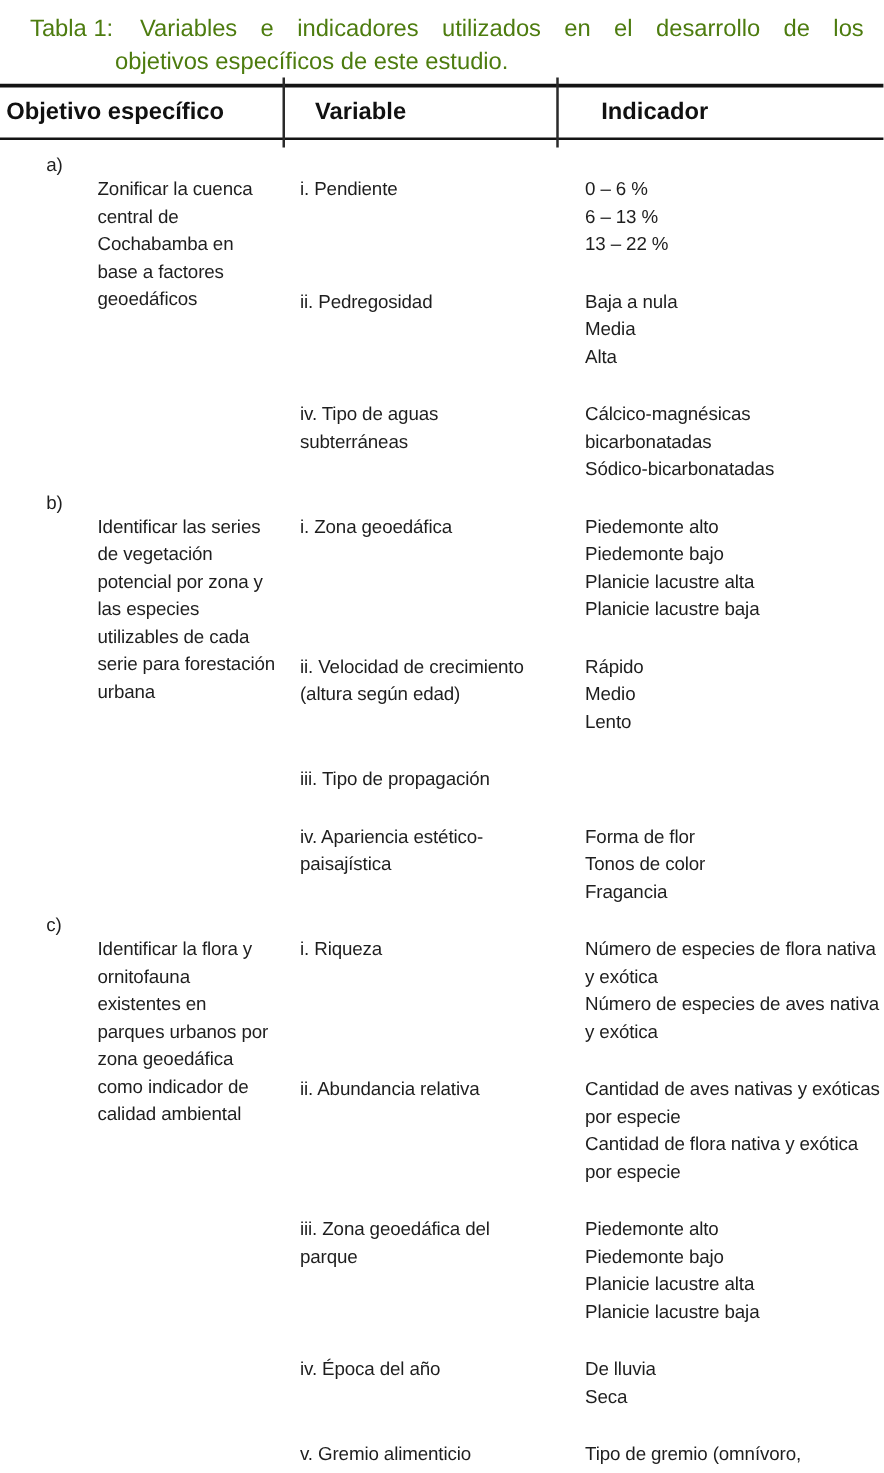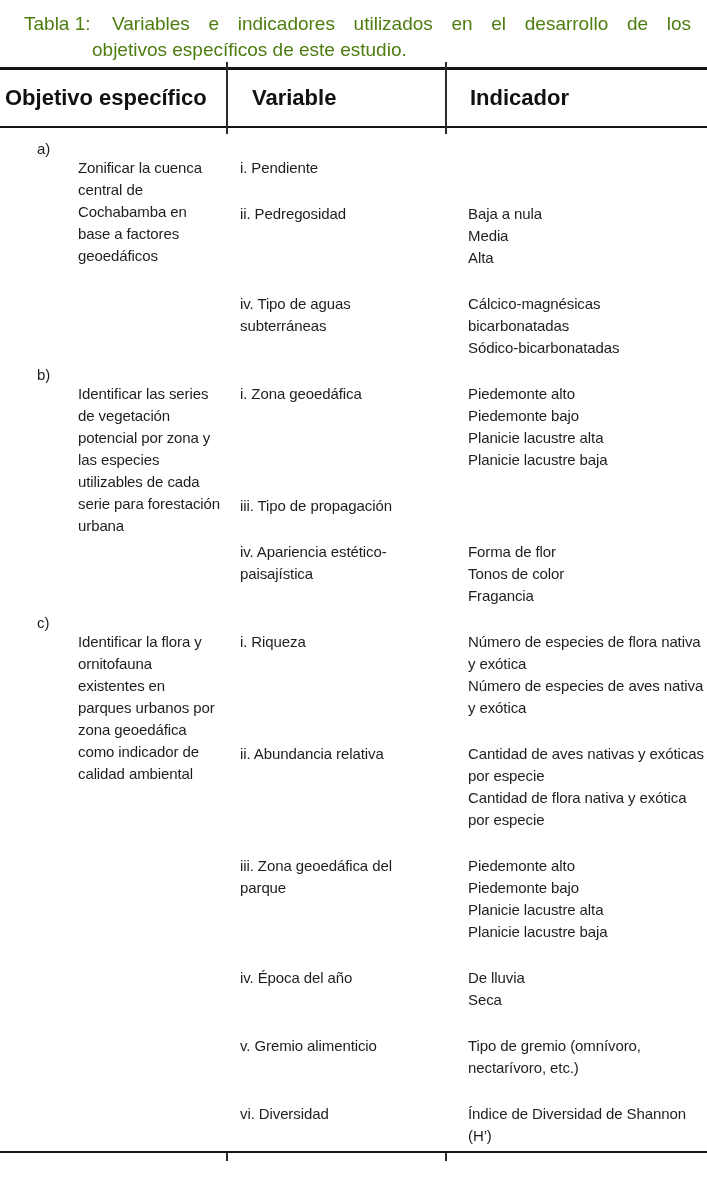--- a/index.html
+++ b/index.html
@@ -26,31 +26,31 @@
   .cap-text{flex:1;}
   .cap-line1{text-align:justify;text-align-last:justify;text-indent:20px;}
   .cap-line2{text-align:left;}
   
   .rule{border:0;height:0;border-top:3px solid #141414;}
   .rule-head{border-top-width:2px;}
   .rule-bot{border-top-width:2px;}
   
   .header-row{
     position:relative;
-    height:56px;
+    height:40px;
     display:flex;
     align-items:center;
     font-weight:bold;
-    font-size:22px;
+    font-size:19px;
     color:#111;
   }
   .h-cell{box-sizing:border-box;}
   .h1{width:228px;padding-left:5px;}
   .h2{width:219px;padding-left:24px;}
-  .h3{flex:1;padding-left:23px;}
+  .h3{flex:1;padding-left:34px;}
   .vtick{
     position:absolute;
     width:2px;
     top:-8px;
     bottom:-8px;
     background:#2a2a2a;
   }
   .vt1{left:226px;}
   .vt2{left:445px;}
   
@@ -113,20 +113,23 @@
         <div class="obj-letter">a)</div>
         <div class="obj-text lines">Zonificar la cuenca
 central de
 Cochabamba en
 base a factores
 geoedáficos</div>
       </div>
       <div class="blocks">
         <div class="block">
           <div class="var-cell lines">i. Pendiente</div>
+          <div class="ind-cell lines">0 – 6 %
+6 – 13 %
+13 – 22 %</div>
         </div>
         <div class="block">
           <div class="var-cell lines">ii. Pedregosidad</div>
           <div class="ind-cell lines">Baja a nula
 Media
 Alta</div>
         </div>
         <div class="block">
           <div class="var-cell lines">iv. Tipo de aguas
 subterráneas</div>
@@ -150,20 +153,27 @@
       </div>
       <div class="blocks">
         <div class="block">
           <div class="var-cell lines">i. Zona geoedáfica</div>
           <div class="ind-cell lines">Piedemonte alto
 Piedemonte bajo
 Planicie lacustre alta
 Planicie lacustre baja</div>
         </div>
         <div class="block">
+          <div class="var-cell lines">ii. Velocidad de crecimiento
+(altura según edad)</div>
+          <div class="ind-cell lines">Rápido
+Medio
+Lento</div>
+        </div>
+        <div class="block">
           <div class="var-cell lines">iii. Tipo de propagación</div>
         </div>
         <div class="block">
           <div class="var-cell lines">iv. Apariencia estético-
 paisajística</div>
           <div class="ind-cell lines">Forma de flor
 Tonos de color
 Fragancia</div>
         </div>
       </div>

